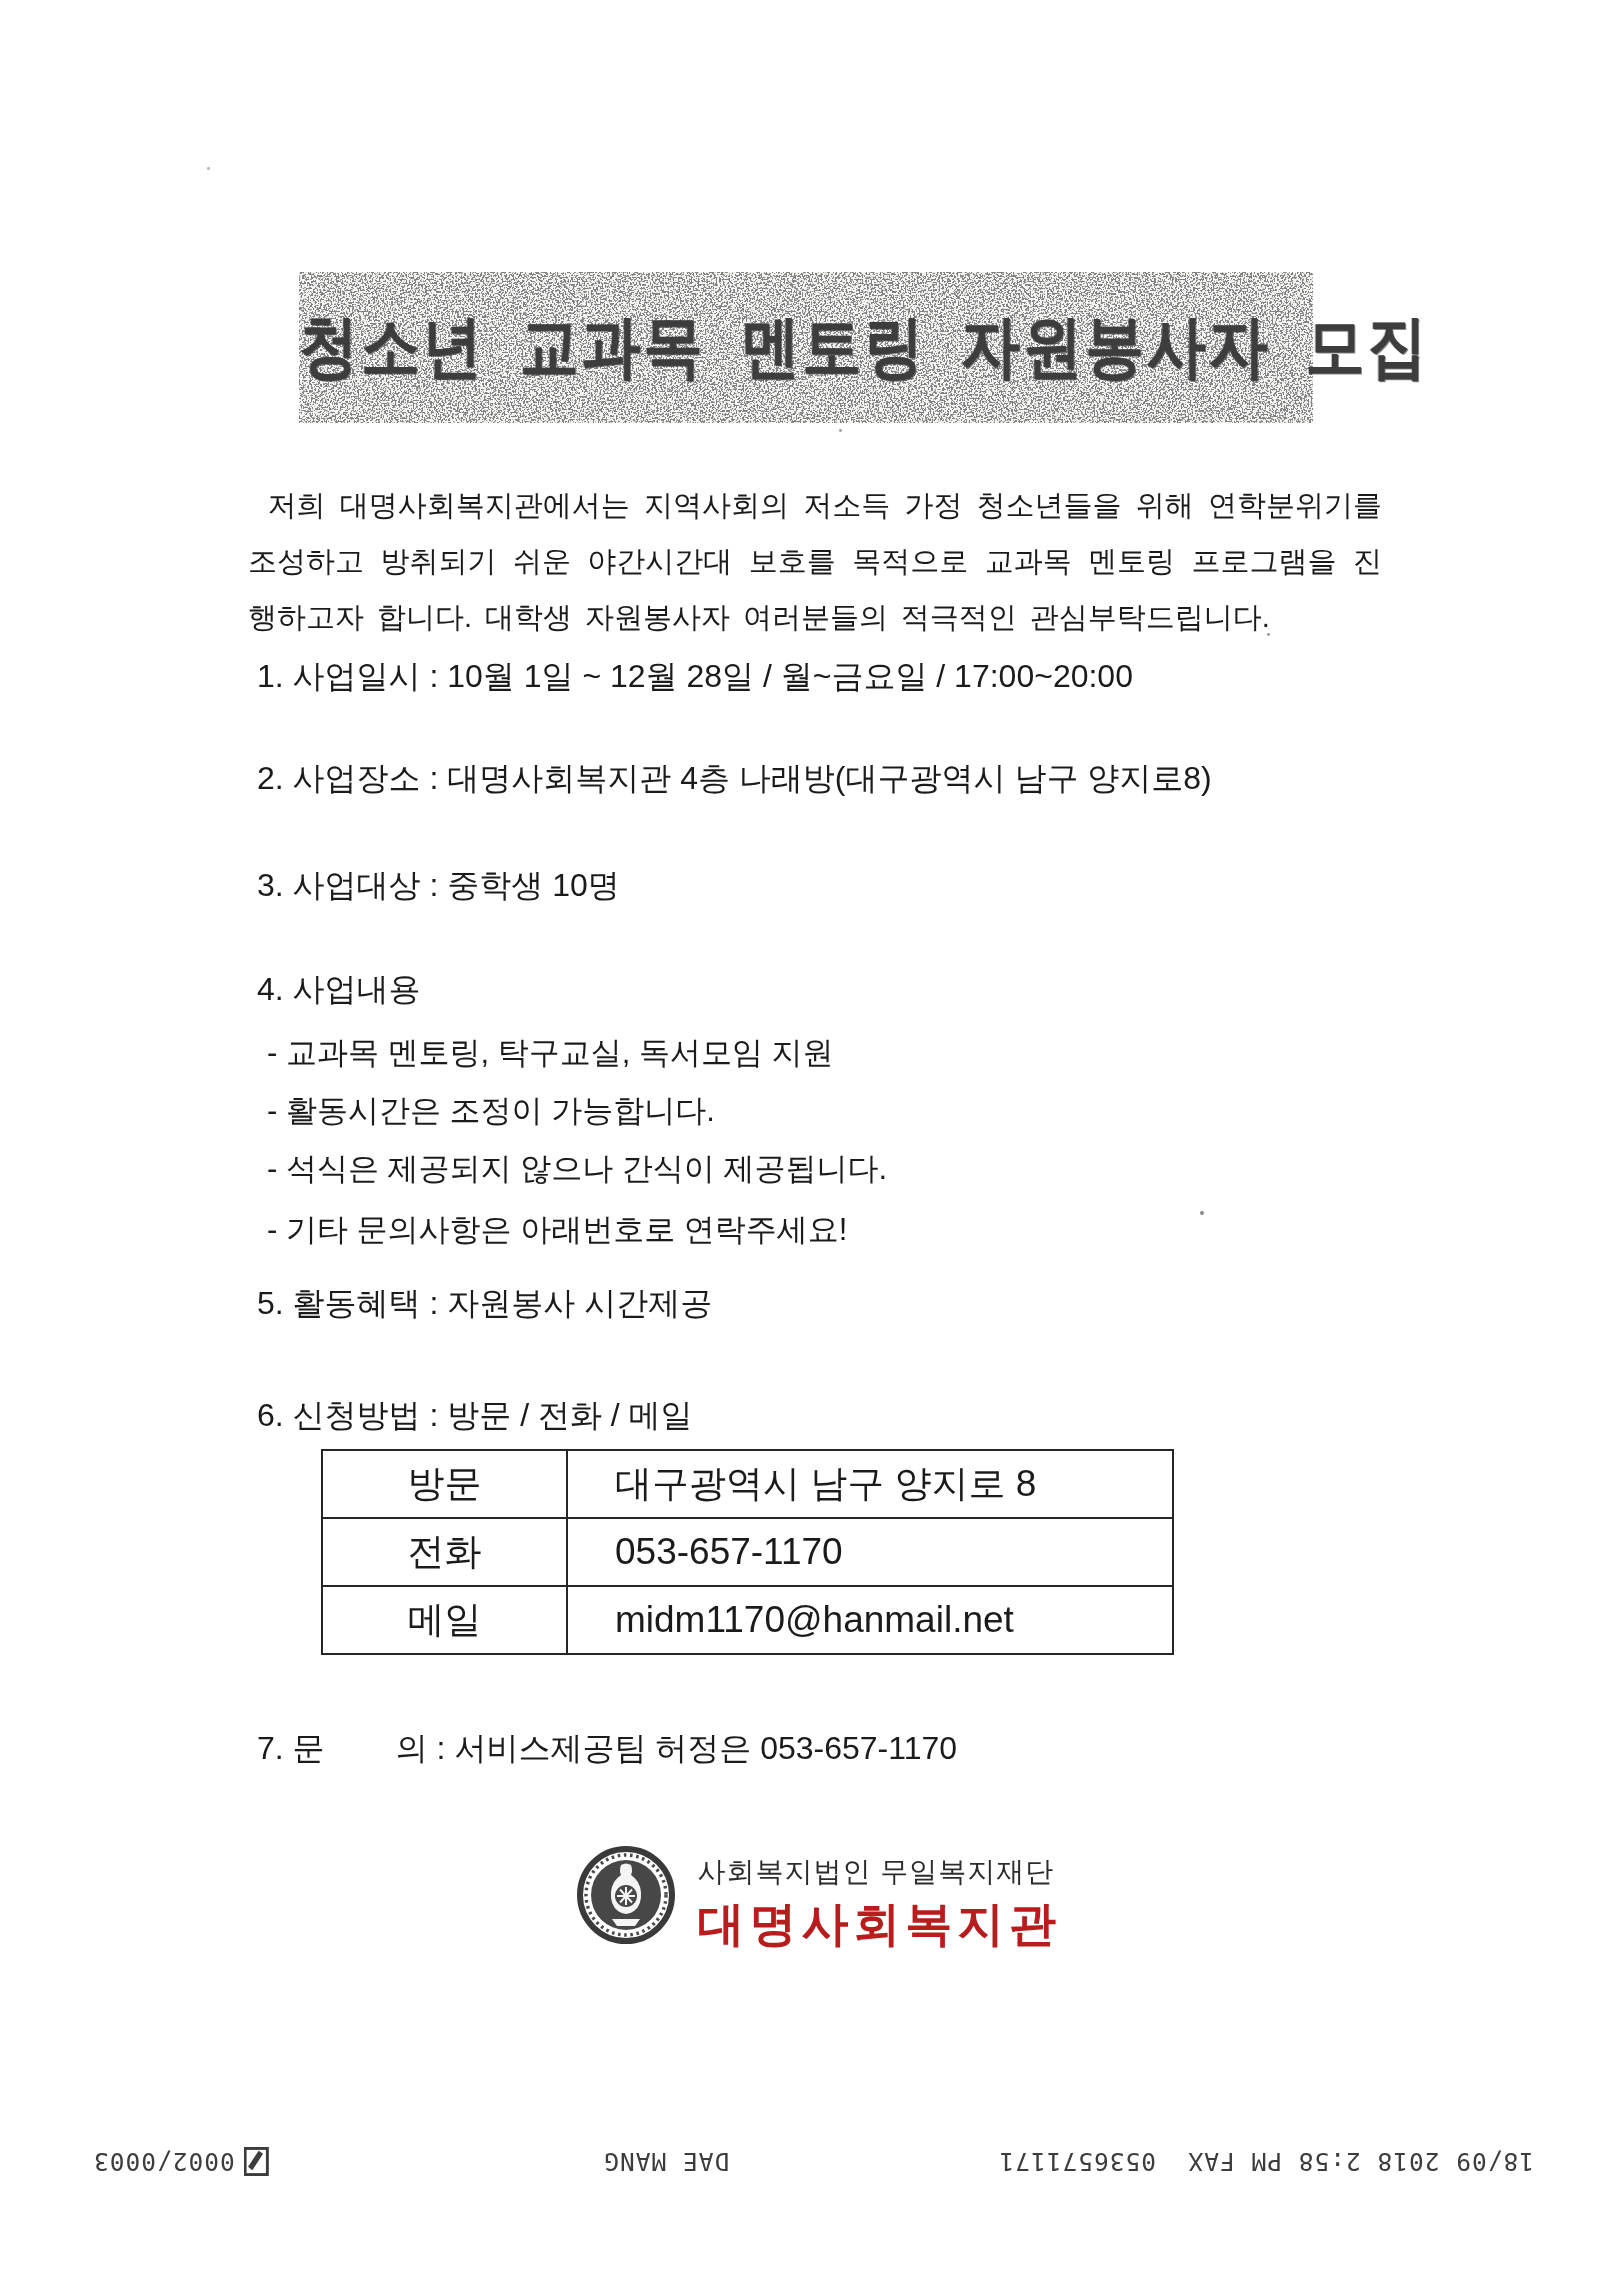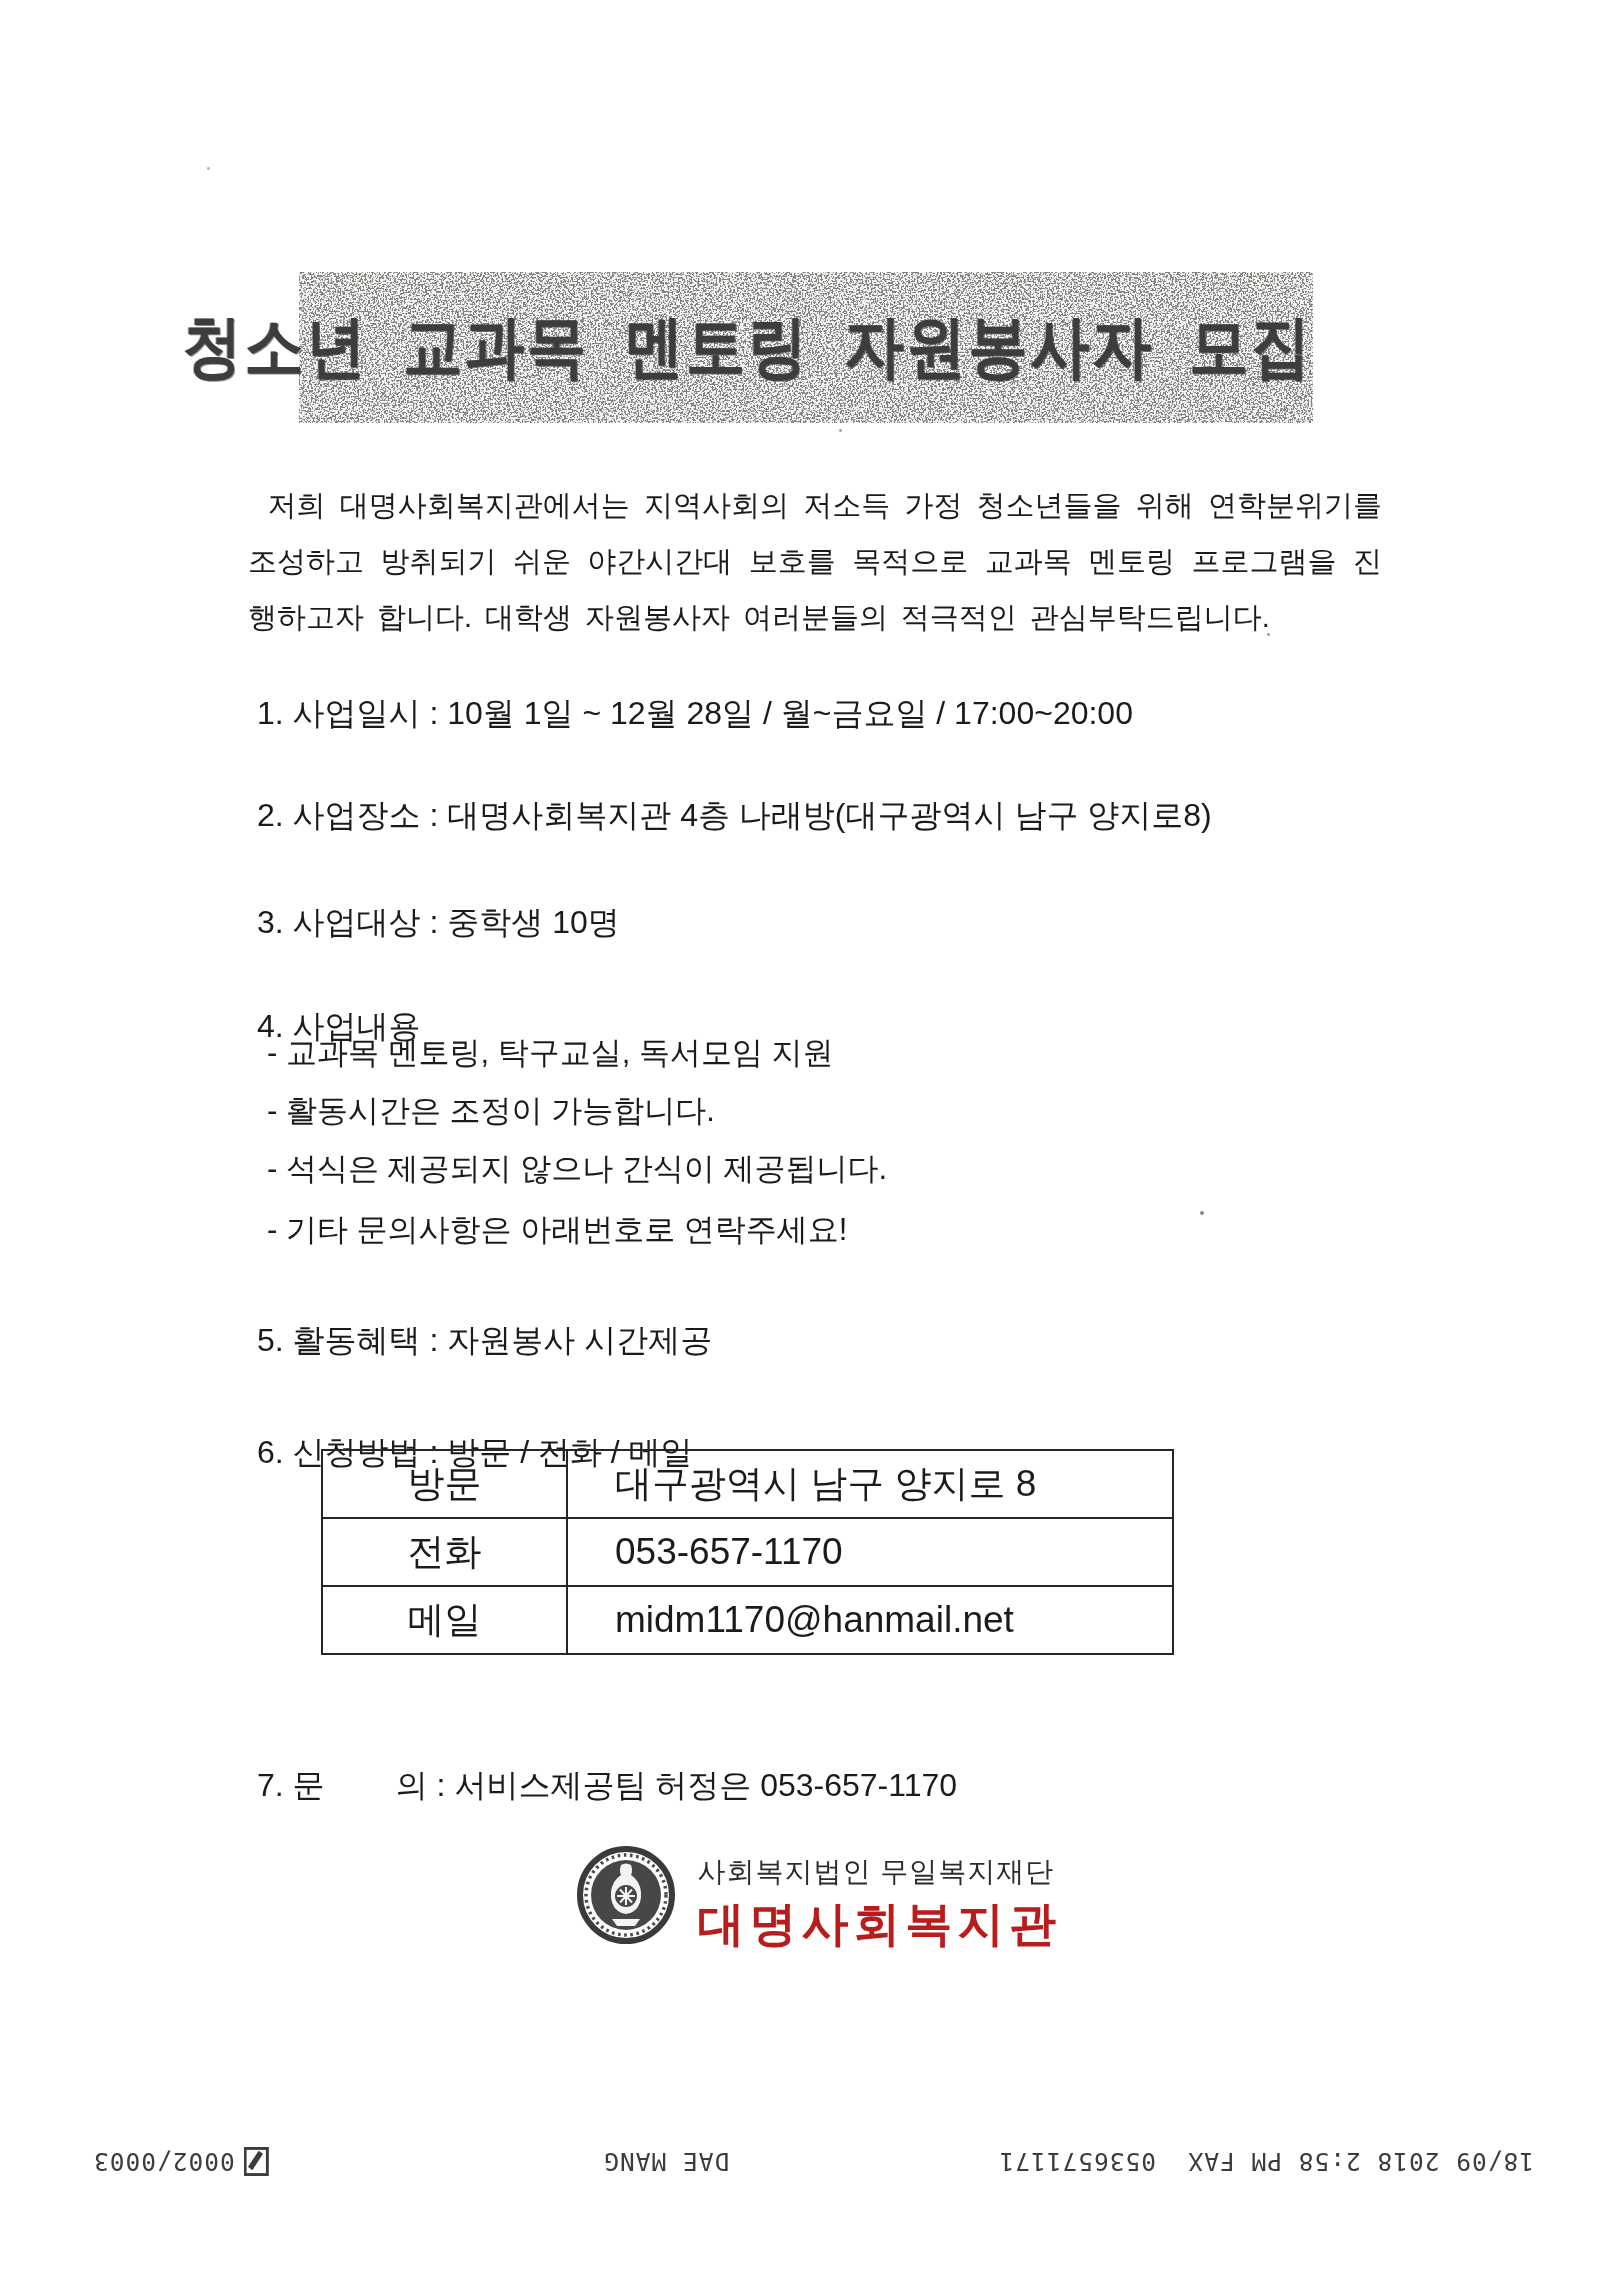--- a/index.html
+++ b/index.html
@@ -8,38 +8,38 @@
     width:1620px;height:2292px;
     background:#ffffff;
     font-family:"Liberation Sans", sans-serif;
     color:#1b1b1b;
     overflow:hidden;
   }
   
   .banner{
     position:absolute;left:299px;top:272px;width:1014px;height:151px;
     background:#bef264;
-    display:flex;align-items:center;justify-content:flex-end;
+    display:flex;align-items:center;justify-content:flex-start;
   }
   .banner-noise{position:absolute;left:0;top:0;width:100%;height:100%;}
   .banner-text{
     position:relative;
     font-size:59px;font-weight:bold;color:#3d3d3d;
     letter-spacing:2.9px;word-spacing:15.7px;
     transform:scaleY(1.15);
     text-shadow:1px 1px 0 rgba(40,40,40,.55), -1px 0 0 rgba(60,60,60,.35);
     white-space:nowrap;
   }
   
   .intro{position:absolute;left:248px;top:477px;width:1134px;font-size:29px;line-height:56px;}
   .intro-line{display:block;text-align:justify;text-align-last:justify;word-spacing:4.9px;}
   .intro-line.first{text-indent:19.6px;}
   .intro-line.last{text-align-last:left;}
   
-  .item{position:absolute;left:257px;font-size:32px;white-space:pre;color:#1b1b1b;margin-top:37px;}
+  .item{position:absolute;left:257px;font-size:32px;white-space:pre;color:#1b1b1b;}
   .bullet{position:absolute;left:267px;font-size:31px;white-space:pre;color:#1b1b1b;}
   
   .contact-table{
     position:absolute;left:321px;top:1449px;width:853px;
     border-collapse:collapse;table-layout:fixed;
   }
   .contact-table td{
     border:2.9px solid #262626;
     font-size:37px;color:#1b1b1b;
     height:64px;

